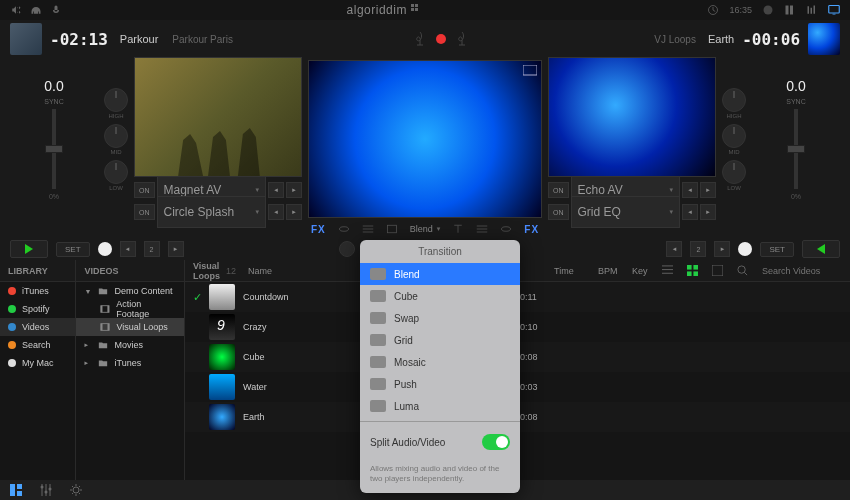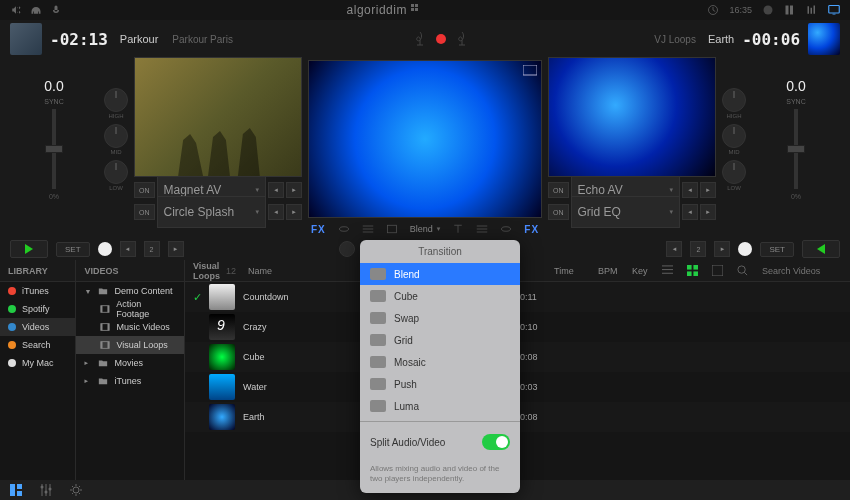--- a/index.html
+++ b/index.html
@@ -388,28 +388,20 @@
           <span>Demo Content</span>
         </div>
         <div class="tree-item nested">
           <svg class="tree-icon" viewBox="0 0 12 12">
             <rect x="1" y="2" width="10" height="8" fill="none" stroke="#888"></rect>
             <rect x="1" y="2" width="2" height="8" fill="#888"></rect>
             <rect x="9" y="2" width="2" height="8" fill="#888"></rect>
           </svg>
           <span>Action Footage</span>
         </div>
-        <div class="tree-item nested">
-          <svg class="tree-icon" viewBox="0 0 12 12">
-            <rect x="1" y="2" width="10" height="8" fill="none" stroke="#888"></rect>
-            <rect x="1" y="2" width="2" height="8" fill="#888"></rect>
-            <rect x="9" y="2" width="2" height="8" fill="#888"></rect>
-          </svg>
-          <span>Music Videos</span>
-        </div>
         <div class="tree-item nested active">
           <svg class="tree-icon" viewBox="0 0 12 12">
             <rect x="1" y="2" width="10" height="8" fill="none" stroke="#888"></rect>
             <rect x="1" y="2" width="2" height="8" fill="#888"></rect>
             <rect x="9" y="2" width="2" height="8" fill="#888"></rect>
           </svg>
           <span>Visual Loops</span>
         </div>
         <div class="tree-item">
           <span class="disclosure">▸</span>

